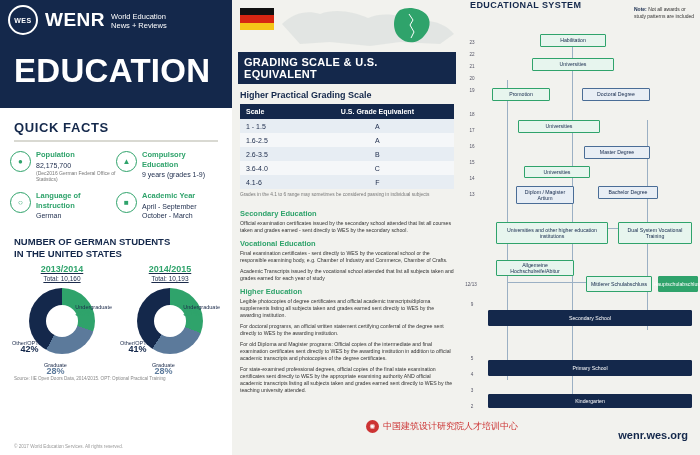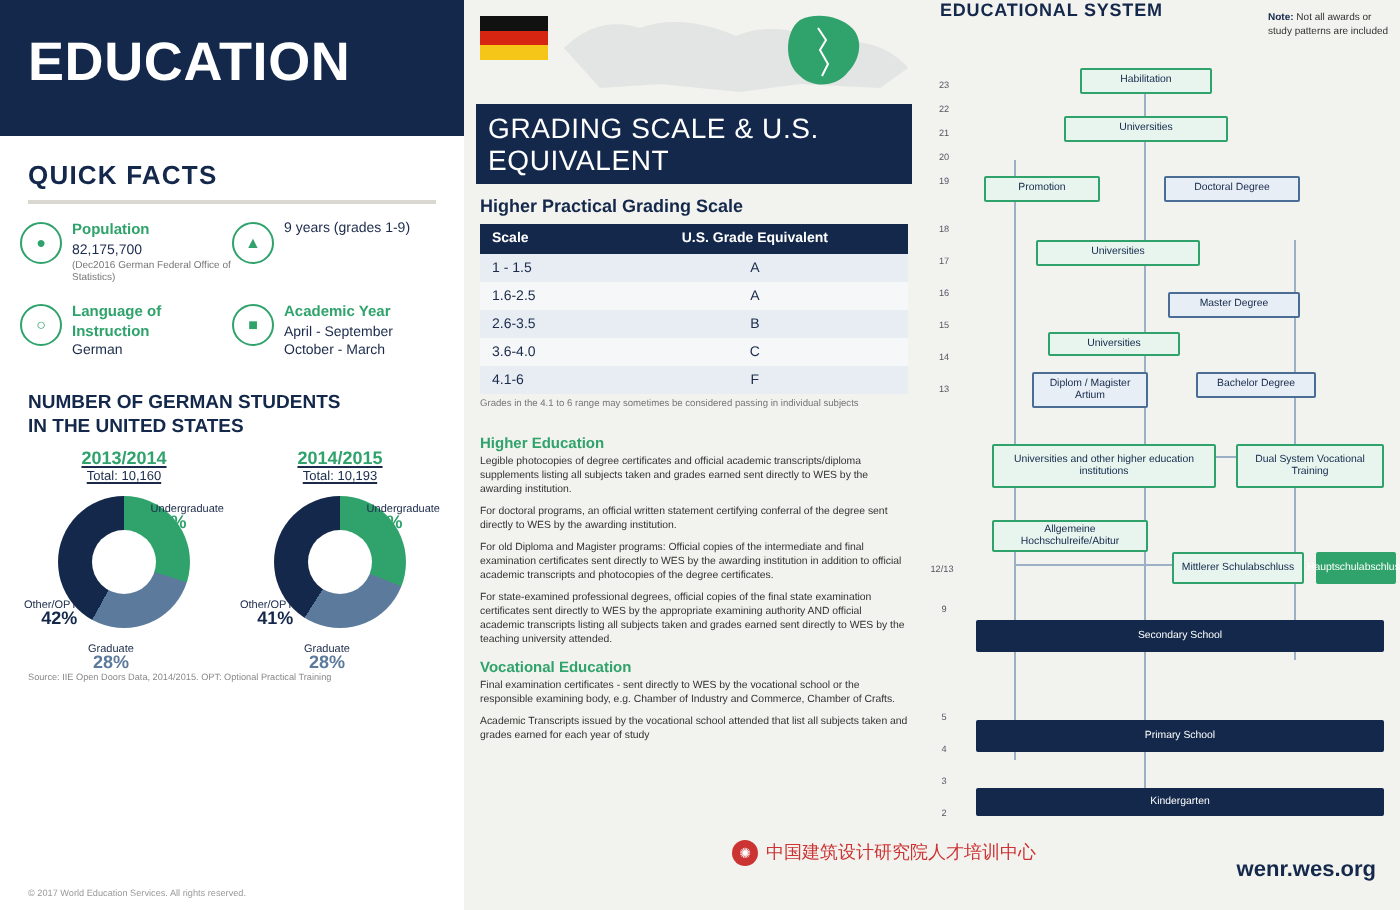--- a/index.html
+++ b/index.html
@@ -18,21 +18,21 @@
   .brandbar{height:40px;background:#14284b;display:flex;align-items:center;padding-left:8px;}
   .wes-seal{
     width:26px;height:26px;border-radius:50%;border:2px solid #fff;
     display:flex;align-items:center;justify-content:center;
     font-size:7px;color:#fff;font-weight:bold;letter-spacing:.5px;
   }
   .wenr{color:#fff;font-size:19px;font-weight:bold;letter-spacing:.5px;margin-left:7px;}
   .wenr-sub{color:#fff;font-size:7.5px;line-height:9px;margin-left:6px;margin-top:2px;}
   .title-block{background:#14284b;margin:0;padding:16px 14px 22px 14px;}
   .title-block h1{
-    margin:0;color:#fff;font-size:27px;line-height:30px;font-weight:bold;letter-spacing:.3px;
+    margin:0;color:#fff;font-size:33px;line-height:30px;font-weight:bold;letter-spacing:.3px;
   }
   .qf-head{
     color:#14284b;font-size:13px;font-weight:bold;letter-spacing:.6px;
     padding:12px 14px 5px 14px;
   }
   .qf-rule{height:2px;background:#d9d9d2;margin:0 14px 8px 14px;}
   .facts{display:flex;flex-wrap:wrap;padding:0 10px;}
   .fact{width:50%;display:flex;margin-bottom:9px;}
   .fact-ico{
     width:19px;height:19px;border-radius:50%;border:1.4px solid #2fa36b;
@@ -55,40 +55,40 @@
   .donut-wrap{position:relative;width:96px;height:84px;margin:2px auto 0 auto;}
   .donut{
     width:66px;height:66px;border-radius:50%;margin:6px auto 0 auto;position:relative;
   }
   .donut::after{
     content:"";position:absolute;left:17px;top:17px;width:32px;height:32px;
     border-radius:50%;background:#fff;
   }
   .d-lab{position:absolute;font-size:5.5px;line-height:6.5px;color:#1b2a4a;}
   .d-lab b{font-size:9px;display:block;}
-  .d-ug{right:-2px;top:4px;text-align:left;}
+  .d-ug{right:-2px;top:16px;text-align:left;}
   .d-ug b{color:#2fa36b;}
   .d-other{left:-2px;top:36px;text-align:right;margin-top:16px;}
   .d-other b{color:#14284b;}
   .d-grad{left:30px;top:74px;text-align:center;}
   .d-grad b{color:#5c7a9b;}
   .src{font-size:4.6px;color:#888;padding:4px 14px 0 14px;line-height:6px;}
   .copy{
     position:absolute;bottom:6px;left:14px;font-size:4.6px;color:#999;
   }
 
   
   .mid{position:absolute;left:236px;top:0;width:222px;height:455px;}
   .flag{width:34px;height:22px;position:absolute;left:4px;top:8px;
     background:linear-gradient(to bottom,#111 0 33.3%,#d62612 33.3% 66.6%,#f5c518 66.6% 100%);}
   .map{
     position:absolute;left:44px;top:4px;width:176px;height:44px;
   }
   .sec-head{
-    background:#14284b;color:#fff;font-size:14px;font-weight:normal;letter-spacing:.3px;
+    background:#14284b;color:#fff;font-size:11px;font-weight:bold;letter-spacing:.3px;
     padding:4px 6px;margin-top:0;
   }
   .gs-title{color:#14284b;font-size:9px;font-weight:bold;padding:6px 0 4px 2px;}
   table.grades{border-collapse:collapse;width:214px;margin-left:2px;font-size:7px;}
   table.grades th{
     background:#14284b;color:#fff;font-weight:bold;padding:4px 6px;text-align:left;font-size:7px;
   }
   table.grades th.r{text-align:center;}
   table.grades td{padding:3.5px 6px;color:#1b2a4a;}
   table.grades td.r{text-align:center;}
@@ -134,20 +134,30 @@
     position:absolute;right:12px;bottom:14px;color:#14284b;font-size:11px;font-weight:bold;
   }
 </style>
 </head>
 <body>
 
 <div class="page">
 
   <div class="left">
 
+    <div class="brandbar">
+      <div class="wes-seal">
+          <span>WES</span>
+        </div>
+      <div class="wenr">WENR</div>
+      <div class="wenr-sub">
+        <div>World Education</div>
+        <div>News + Reviews</div>
+      </div>
+    </div>
 
     <div class="title-block">
       <h1><span>EDUCATION</span><br>
           </h1>
     </div>
 
     <div class="qf-head">QUICK FACTS</div>
     <div class="qf-rule"></div>
 
     <div class="facts">
@@ -155,20 +165,21 @@
         <div class="fact-ico">●</div>
         <div class="fact-txt">
           <span class="fact-lbl">Population</span>
           <span class="fact-val">82,175,700</span>
           <span class="fact-note">(Dec2016 German Federal Office of Statistics)</span>
         </div>
       </div>
       <div class="fact">
         <div class="fact-ico">▲</div>
         <div class="fact-txt">
+          <span class="fact-lbl">Compulsory Education</span>
           <span class="fact-val">9 years (grades 1-9)</span>
         </div>
       </div>
       <div class="fact">
         <div class="fact-ico">○</div>
         <div class="fact-txt">
           <span class="fact-lbl">Language of Instruction</span>
           <span class="fact-val">German</span>
         </div>
       </div>
@@ -270,33 +281,37 @@
         </tr>
         <tr class="alt">
           <td>4.1-6</td>
           <td class="r">F</td>
         </tr>
       </tbody>
         </table>
       <div class="gs-note">Grades in the 4.1 to 6 range may sometimes be considered passing in individual subjects</div>
 
 
+      <div>
+        <div class="doc-sub">Secondary Education</div>
+        <div class="doc-p">Official examination certificates issued by the secondary school attended that list all courses taken and grades earned - sent directly to WES by the secondary school.</div>
+      </div>
+
+      <div>
+        <div class="doc-sub">Vocational Education</div>
+        <div class="doc-p">Final examination certificates - sent directly to WES by the vocational school or the responsible examining body, e.g. Chamber of Industry and Commerce, Chamber of Crafts.</div>
+        <div class="doc-p">Academic Transcripts issued by the vocational school attended that list all subjects taken and grades earned for each year of study</div>
+      </div>
 
       <div>
         <div class="doc-sub">Higher Education</div>
         <div class="doc-p">Legible photocopies of degree certificates and official academic transcripts/diploma supplements listing all subjects taken and grades earned sent directly to WES by the awarding institution.</div>
         <div class="doc-p">For doctoral programs, an official written statement certifying conferral of the degree sent directly to WES by the awarding institution.</div>
         <div class="doc-p">For old Diploma and Magister programs: Official copies of the intermediate and final examination certificates sent directly to WES by the awarding institution in addition to official academic transcripts and photocopies of the degree certificates.</div>
         <div class="doc-p">For state-examined professional degrees, official copies of the final state examination certificates sent directly to WES by the appropriate examining authority AND official academic transcripts listing all subjects taken and grades earned sent directly to WES by the teaching university attended.</div>
-      </div>
-
-      <div>
-        <div class="doc-sub">Vocational Education</div>
-        <div class="doc-p">Final examination certificates - sent directly to WES by the vocational school or the responsible examining body, e.g. Chamber of Industry and Commerce, Chamber of Crafts.</div>
-        <div class="doc-p">Academic Transcripts issued by the vocational school attended that list all subjects taken and grades earned for each year of study</div>
       </div>
     </div>
   </div>
 
   <div class="right">
     <div class="edu-head">EDUCATIONAL SYSTEM</div>
     <div class="note">
       <b>Note:</b>
       <span>Not all awards or study patterns are included</span>
     </div>

